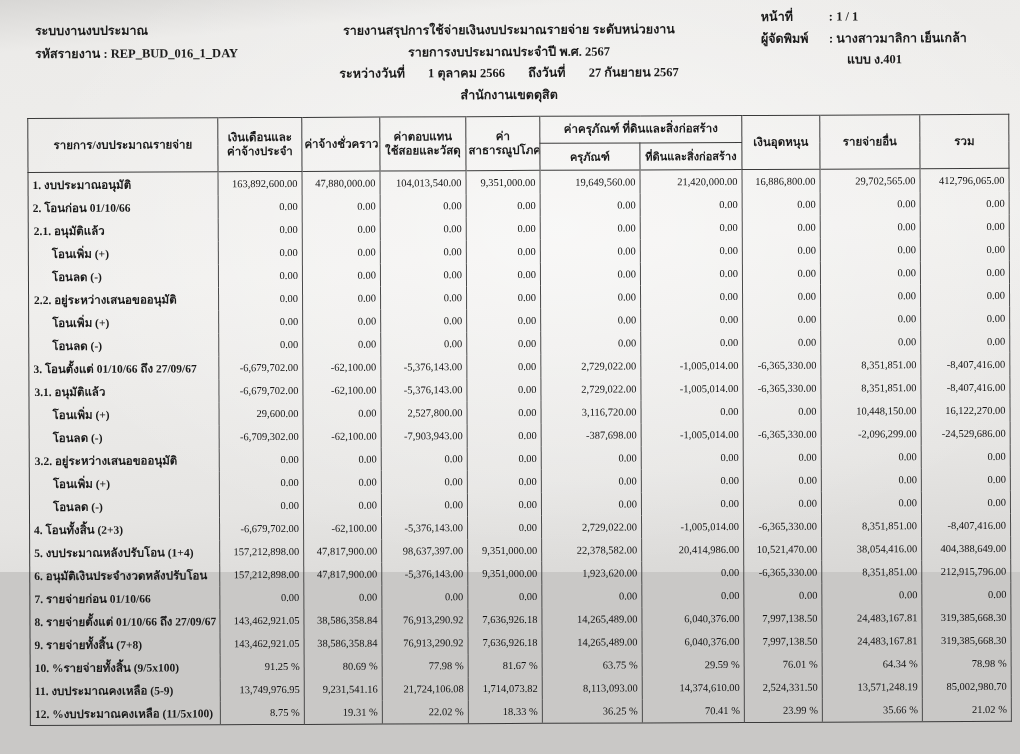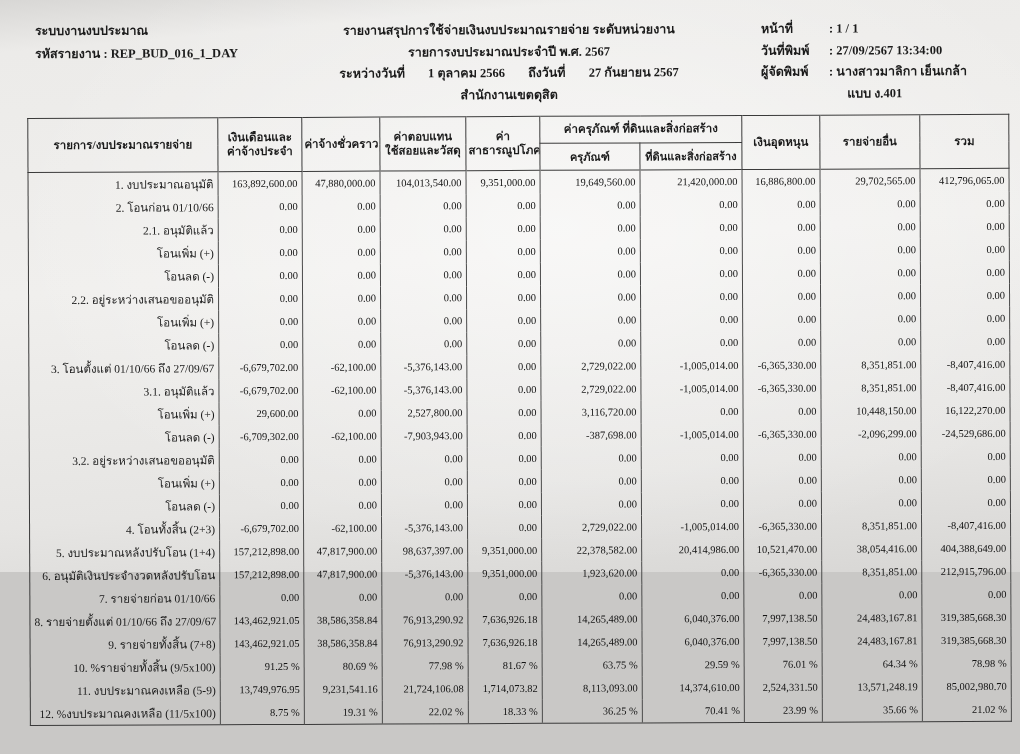--- a/index.html
+++ b/index.html
@@ -20,42 +20,42 @@
     position:absolute;inset:0;
     transform:rotate(-0.25deg);
     transform-origin:50% 50%;
   }
   
   .doc-header{position:relative;height:112px;font-size:12.5px;}
   .hdr-left{position:absolute;left:36px;top:18px;line-height:1.85;font-weight:600;}
   .hdr-center{position:absolute;left:230px;top:24px;width:560px;text-align:center;font-weight:600;line-height:1.0;}
   .hdr-center div{margin-bottom:9px;}
   .hdr-center .dates span{margin:4px 10px;}
-  .hdr-right{position:absolute;left:762px;top:20px;line-height:1.72;}
+  .hdr-right{position:absolute;left:762px;top:8px;line-height:1.72;}
   .hdr-right .row{display:flex;}
   .hdr-right .lab{width:68px;font-weight:600;}
   .hdr-right .val{font-weight:600;}
   .hdr-right .form{margin-left:86px;font-weight:600;}
   
   .tbl-wrap{position:absolute;left:28px;top:116px;width:981px;}
   table{border-collapse:collapse;width:981px;table-layout:fixed;font-size:10.5px;}
   th,td{padding:0 4px;overflow:hidden;white-space:nowrap;}
   thead th{
     font-size:11.5px;font-weight:600;text-align:center;vertical-align:middle;
     border-left:1px solid #3a3a3a;border-bottom:1px solid #3a3a3a;
     height:24px;padding:1px 2px;line-height:1.15;
   }
   thead tr:first-child th{border-top:1px solid #3a3a3a;}
   th.first,td.lbl{border-left:1px solid #3a3a3a;}
   th.last,td.last{border-right:1px solid #3a3a3a;margin-left:24px;}
   tbody td{
     height:23px;border-left:1px solid #4a4a4a;
     text-align:right;font-size:10.5px;color:#141414;
   }
-  tbody td.lbl{text-align:right;font-weight:400;font-size:11.5px;color:#1a1a1a;}
+  tbody td.lbl{text-align:left;font-weight:700;font-size:11.5px;color:#1a1a1a;}
   tbody td.ind1{padding-left:5px;margin-top:36px;}
   tbody td.ind2{padding-left:23px;}
   tbody tr:last-child td{border-bottom:1.5px solid #3a3a3a;}
   tbody td.last{border-right:1px solid #4a4a4a;}
   .group-sub{font-size:11px;}
 </style>
 </head>
 <body>
 
 <div class="photo">
@@ -76,24 +76,20 @@
           <span>ถึงวันที่</span>
           <span>27 กันยายน 2567</span>
         </div>
         <div>สำนักงานเขตดุสิต</div>
       </div>
 
       <div class="hdr-right">
         <div class="row">
           <span class="lab">หน้าที่</span>
           <span class="val">: 1 / 1</span>
-        </div>
-        <div class="row">
-          <span class="lab">วันที่พิมพ์</span>
-          <span class="val">: 27/09/2567 13:34:00</span>
         </div>
         <div class="row">
           <span class="lab">ผู้จัดพิมพ์</span>
           <span class="val">: นางสาวมาลิกา เย็นเกล้า</span>
         </div>
         <div class="form">แบบ ง.401</div>
       </div>
     </div>
 
     <div class="tbl-wrap">

